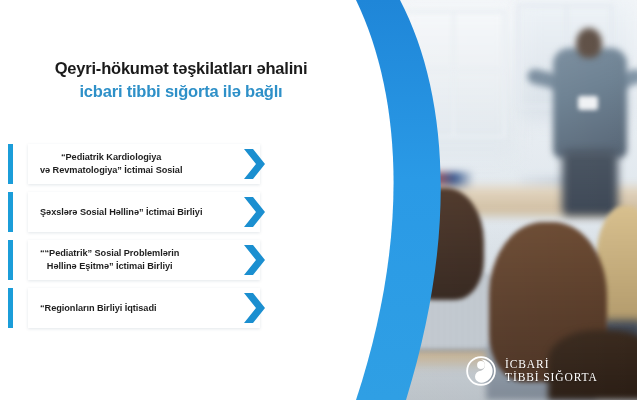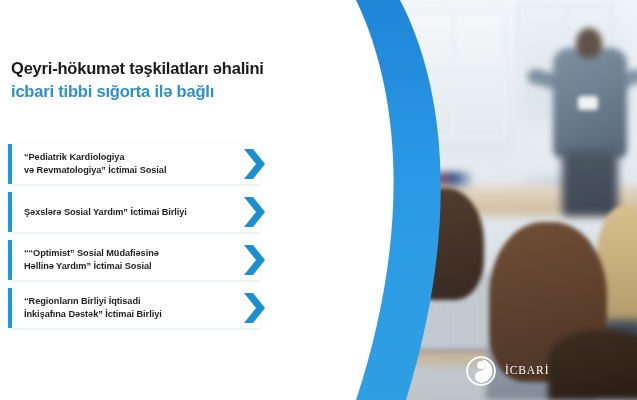--- a/index.html
+++ b/index.html
@@ -73,31 +73,31 @@
     background:linear-gradient(180deg,#424a57,#2e343e);border-radius:6px;}
   .sweater{position:absolute;left:486px;top:336px;width:110px;height:64px;filter:blur(3.4px);
     background:linear-gradient(180deg,#9aa4b0,#7c8794);border-radius:18px 18px 0 0;}
   .photo-veil{position:absolute;inset:0;background:linear-gradient(90deg,
       rgba(255,255,255,0.95) 0%,rgba(255,255,255,0.82) 46%,rgba(255,255,255,0.05) 62%,rgba(255,255,255,0) 100%);}
 
   
   .swoosh{position:absolute;left:0;top:0;width:637px;height:400px;}
 
   
-  .content{position:absolute;left:0;top:0;width:360px;height:284px;}
+  .content{position:absolute;left:0;top:0;width:360px;height:284px;text-align:center;}
   .title{position:absolute;left:11px;top:46px;width:340px;
     font-size:16.5px;font-weight:700;line-height:22.5px;letter-spacing:-0.2px;}
   .title .l1{color:#1b1b1b;display:block;}
   .title .l2{color:#2e90c8;display:block;}
   .title .l3{color:#2e90c8;display:block;}
 
   .cards{position:absolute;left:8px;top:144px;width:290px;}
   .card{position:relative;height:40px;margin-bottom:8px;}
   .card-bar{position:absolute;left:0;top:0;width:5px;height:40px;background:#1b9dd9;}
-  .card-body{position:absolute;left:4px;top:0;right:38px;height:40px;
+  .card-body{position:absolute;left:20px;top:0;right:38px;height:40px;
     background:#ffffff;box-shadow:0 1px 3px rgba(30,60,90,0.13);
     display:flex;align-items:center;}
   .card-text{padding-left:12px;font-size:9.2px;line-height:12.6px;color:#1f1f1f;font-weight:600;
     letter-spacing:-0.05px;}
   .card-text span{display:block;white-space:nowrap;}
   .card-arrow{position:absolute;right:30px;top:4px;width:26px;height:32px;}
 
   
   .logo{position:absolute;left:466px;top:356px;display:flex;align-items:center;gap:9px;}
   .logo-mark{width:30px;height:30px;flex:0 0 auto;}
@@ -170,63 +170,63 @@
         </div>
         <svg class="card-arrow" viewBox="0 0 26 32">
           <path d="M2,1 L14,16 L2,31 L11,31 L23,16 L11,1 Z" fill="#1b8fd0"></path>
         </svg>
       </div>
 
       <div class="card">
         <div class="card-bar"></div>
         <div class="card-body">
           <div class="card-text">
-            <span>Şəxslərə Sosial Yardım” İctimai Birliyi</span>
-          </div>
-        </div>
-        <svg class="card-arrow" viewBox="0 0 26 32">
-          <path d="M2,1 L14,16 L2,31 L11,31 L23,16 L11,1 Z" fill="#1b8fd0"></path>
-        </svg>
-      </div>
-
-
-      <div class="card">
-        <div class="card-bar"></div>
-        <div class="card-body">
-          <div class="card-text">
-            <span>““Optimist” Sosial Müdafiəsinə</span>
-            <span>Həllinə Yardım” İctimai Sosial</span>
+            <span>Şəxslərə Sosial Həllinə” İctimai Birliyi</span>
+          </div>
+        </div>
+        <svg class="card-arrow" viewBox="0 0 26 32">
+          <path d="M2,1 L14,16 L2,31 L11,31 L23,16 L11,1 Z" fill="#1b8fd0"></path>
+        </svg>
+      </div>
+
+
+      <div class="card">
+        <div class="card-bar"></div>
+        <div class="card-body">
+          <div class="card-text">
+            <span>““Pediatrik” Sosial Problemlərin</span>
+            <span>Həllinə Eşitmə” İctimai Birliyi</span>
           </div>
         </div>
         <svg class="card-arrow" viewBox="0 0 26 32">
           <path d="M2,1 L14,16 L2,31 L11,31 L23,16 L11,1 Z" fill="#1b8fd0"></path>
         </svg>
       </div>
 
       <div class="card">
         <div class="card-bar"></div>
         <div class="card-body">
           <div class="card-text">
             <span>“Regionların Birliyi İqtisadi</span>
-            <span>İnkişafına Dəstək” İctimai Birliyi</span>
           </div>
         </div>
         <svg class="card-arrow" viewBox="0 0 26 32">
           <path d="M2,1 L14,16 L2,31 L11,31 L23,16 L11,1 Z" fill="#1b8fd0"></path>
         </svg>
       </div>
 
     </div>
   </div>
 
   <div class="logo">
     <svg class="logo-mark" viewBox="0 0 40 40">
       <circle cx="20" cy="20" r="18.5" fill="none" stroke="#ffffff" stroke-width="2.4"></circle>
       <path d="M20,4.5 A15.5,15.5 0 0,1 20,35.5 A8,8 0 0,1 20,19.5 A8,8 0 0,0 20,4.5 Z" fill="#ffffff"></path>
       <circle cx="20" cy="12" r="5.2" fill="#ffffff"></circle>
       <circle cx="20" cy="27.5" r="5.2" fill="#ffffff"></circle>
     </svg>
     <div class="logo-text">
       <span>İCBARİ</span>
+      <span>TİBBİ SIĞORTA</span>
     </div>
   </div>
 
 </div>
 
 </body></html>

